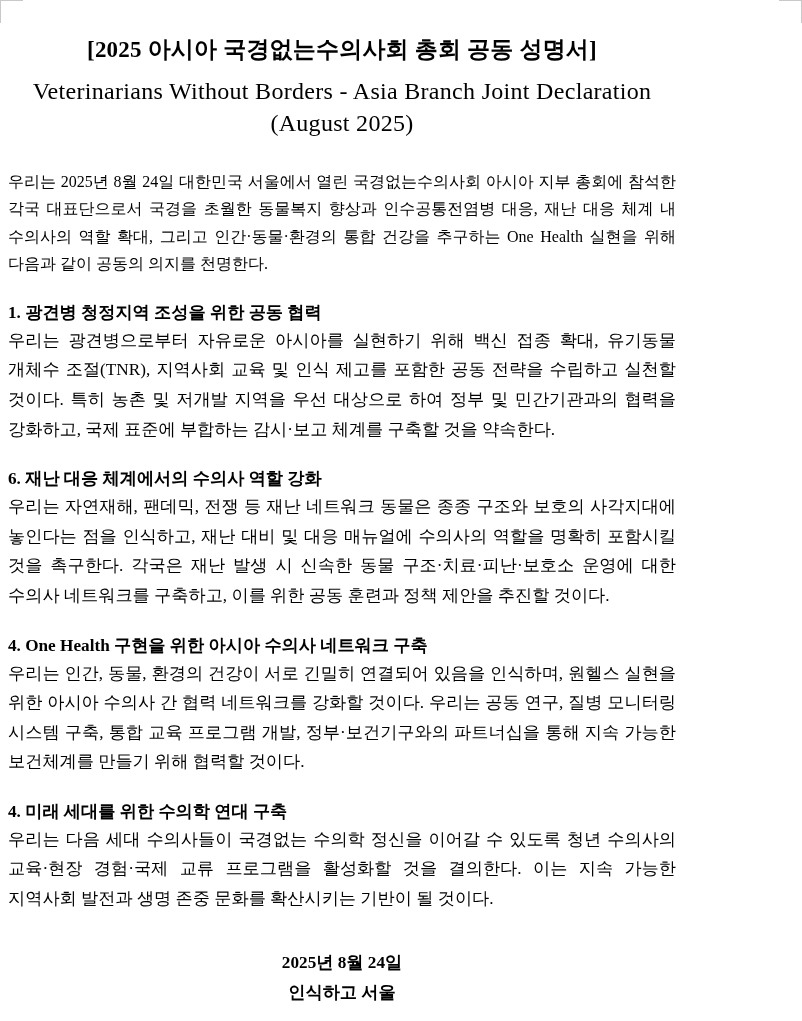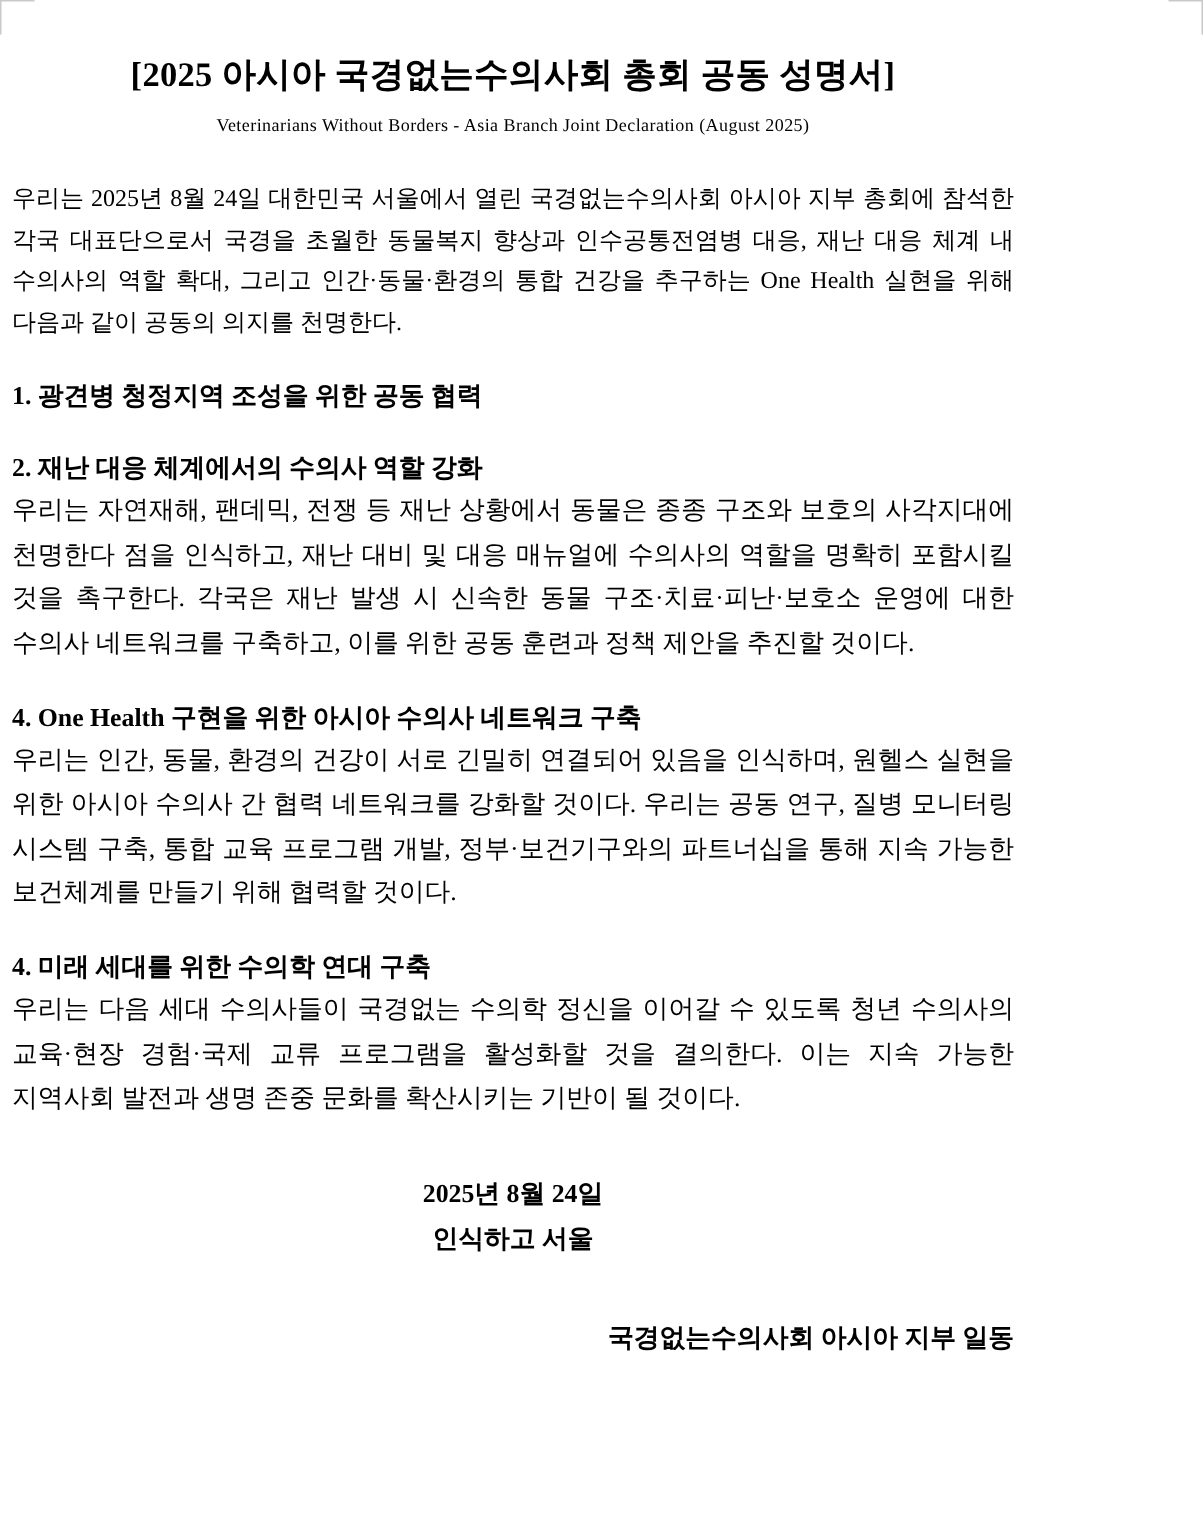--- a/index.html
+++ b/index.html
@@ -41,21 +41,21 @@
   .doc-title {
     text-align: center;
     font-size: 23px;
     font-weight: bold;
     letter-spacing: 0.2px;
     margin: 8px 0 0 0;
     line-height: 1.35;
   }
   .doc-subtitle {
     text-align: center;
-    font-size: 12px;
+    font-size: 24px;
     font-weight: normal;
     margin: 10px 0 0 0;
     line-height: 1.35;
     letter-spacing: 0.3px;
   }
 
   .body-block {
     margin-top: 28px;
     font-size: 16px;
     line-height: 1.72;
@@ -109,25 +109,26 @@
 
 <div class="page">
 
   <h1 class="doc-title">[2025 아시아 국경없는수의사회 총회 공동 성명서]</h1>
   <h2 class="doc-subtitle">Veterinarians Without Borders - Asia Branch Joint Declaration (August 2025)</h2>
 
   <p class="body-block">우리는 2025년 8월 24일 대한민국 서울에서 열린 국경없는수의사회 아시아 지부 총회에 참석한 각국 대표단으로서 국경을 초월한 동물복지 향상과 인수공통전염병 대응, 재난 대응 체계 내 수의사의 역할 확대, 그리고 인간·동물·환경의 통합 건강을 추구하는 One Health 실현을 위해 다음과 같이 공동의 의지를 천명한다.</p>
 
   <div class="section">
     <div class="section-heading">1. 광견병 청정지역 조성을 위한 공동 협력</div>
+    <p class="section-body">우리는 광견병으로부터 자유로운 아시아를 실현하기 위해 백신 접종 확대, 유기동물 개체수 조절(TNR), 지역사회 교육 및 인식 제고를 포함한 공동 전략을 수립하고 실천할 것이다. 특히 농촌 및 저개발 지역을 우선 대상으로 하여 정부 및 민간기관과의 협력을 강화하고, 국제 표준에 부합하는 감시·보고 체계를 구축할 것을 약속한다.</p>
   </div>
 
   <div class="section">
-    <div class="section-heading">2. 재난 대응 체계에서의 수의사 역할 강화</div>
-    <p class="section-body">우리는 자연재해, 팬데믹, 전쟁 등 재난 상황에서 동물은 종종 구조와 보호의 사각지대에 천명한다 점을 인식하고, 재난 대비 및 대응 매뉴얼에 수의사의 역할을 명확히 포함시킬 것을 촉구한다. 각국은 재난 발생 시 신속한 동물 구조·치료·피난·보호소 운영에 대한 수의사 네트워크를 구축하고, 이를 위한 공동 훈련과 정책 제안을 추진할 것이다.</p>
+    <div class="section-heading">6. 재난 대응 체계에서의 수의사 역할 강화</div>
+    <p class="section-body">우리는 자연재해, 팬데믹, 전쟁 등 재난 네트워크 동물은 종종 구조와 보호의 사각지대에 놓인다는 점을 인식하고, 재난 대비 및 대응 매뉴얼에 수의사의 역할을 명확히 포함시킬 것을 촉구한다. 각국은 재난 발생 시 신속한 동물 구조·치료·피난·보호소 운영에 대한 수의사 네트워크를 구축하고, 이를 위한 공동 훈련과 정책 제안을 추진할 것이다.</p>
   </div>
 
   <div class="section">
     <div class="section-heading">4. One Health 구현을 위한 아시아 수의사 네트워크 구축</div>
     <p class="section-body">우리는 인간, 동물, 환경의 건강이 서로 긴밀히 연결되어 있음을 인식하며, 원헬스 실현을 위한 아시아 수의사 간 협력 네트워크를 강화할 것이다. 우리는 공동 연구, 질병 모니터링 시스템 구축, 통합 교육 프로그램 개발, 정부·보건기구와의 파트너십을 통해 지속 가능한 보건체계를 만들기 위해 협력할 것이다.</p>
   </div>
 
   <div class="section">
     <div class="section-heading">4. 미래 세대를 위한 수의학 연대 구축</div>
     <p class="section-body">우리는 다음 세대 수의사들이 국경없는 수의학 정신을 이어갈 수 있도록 청년 수의사의 교육·현장 경험·국제 교류 프로그램을 활성화할 것을 결의한다. 이는 지속 가능한 지역사회 발전과 생명 존중 문화를 확산시키는 기반이 될 것이다.</p>

